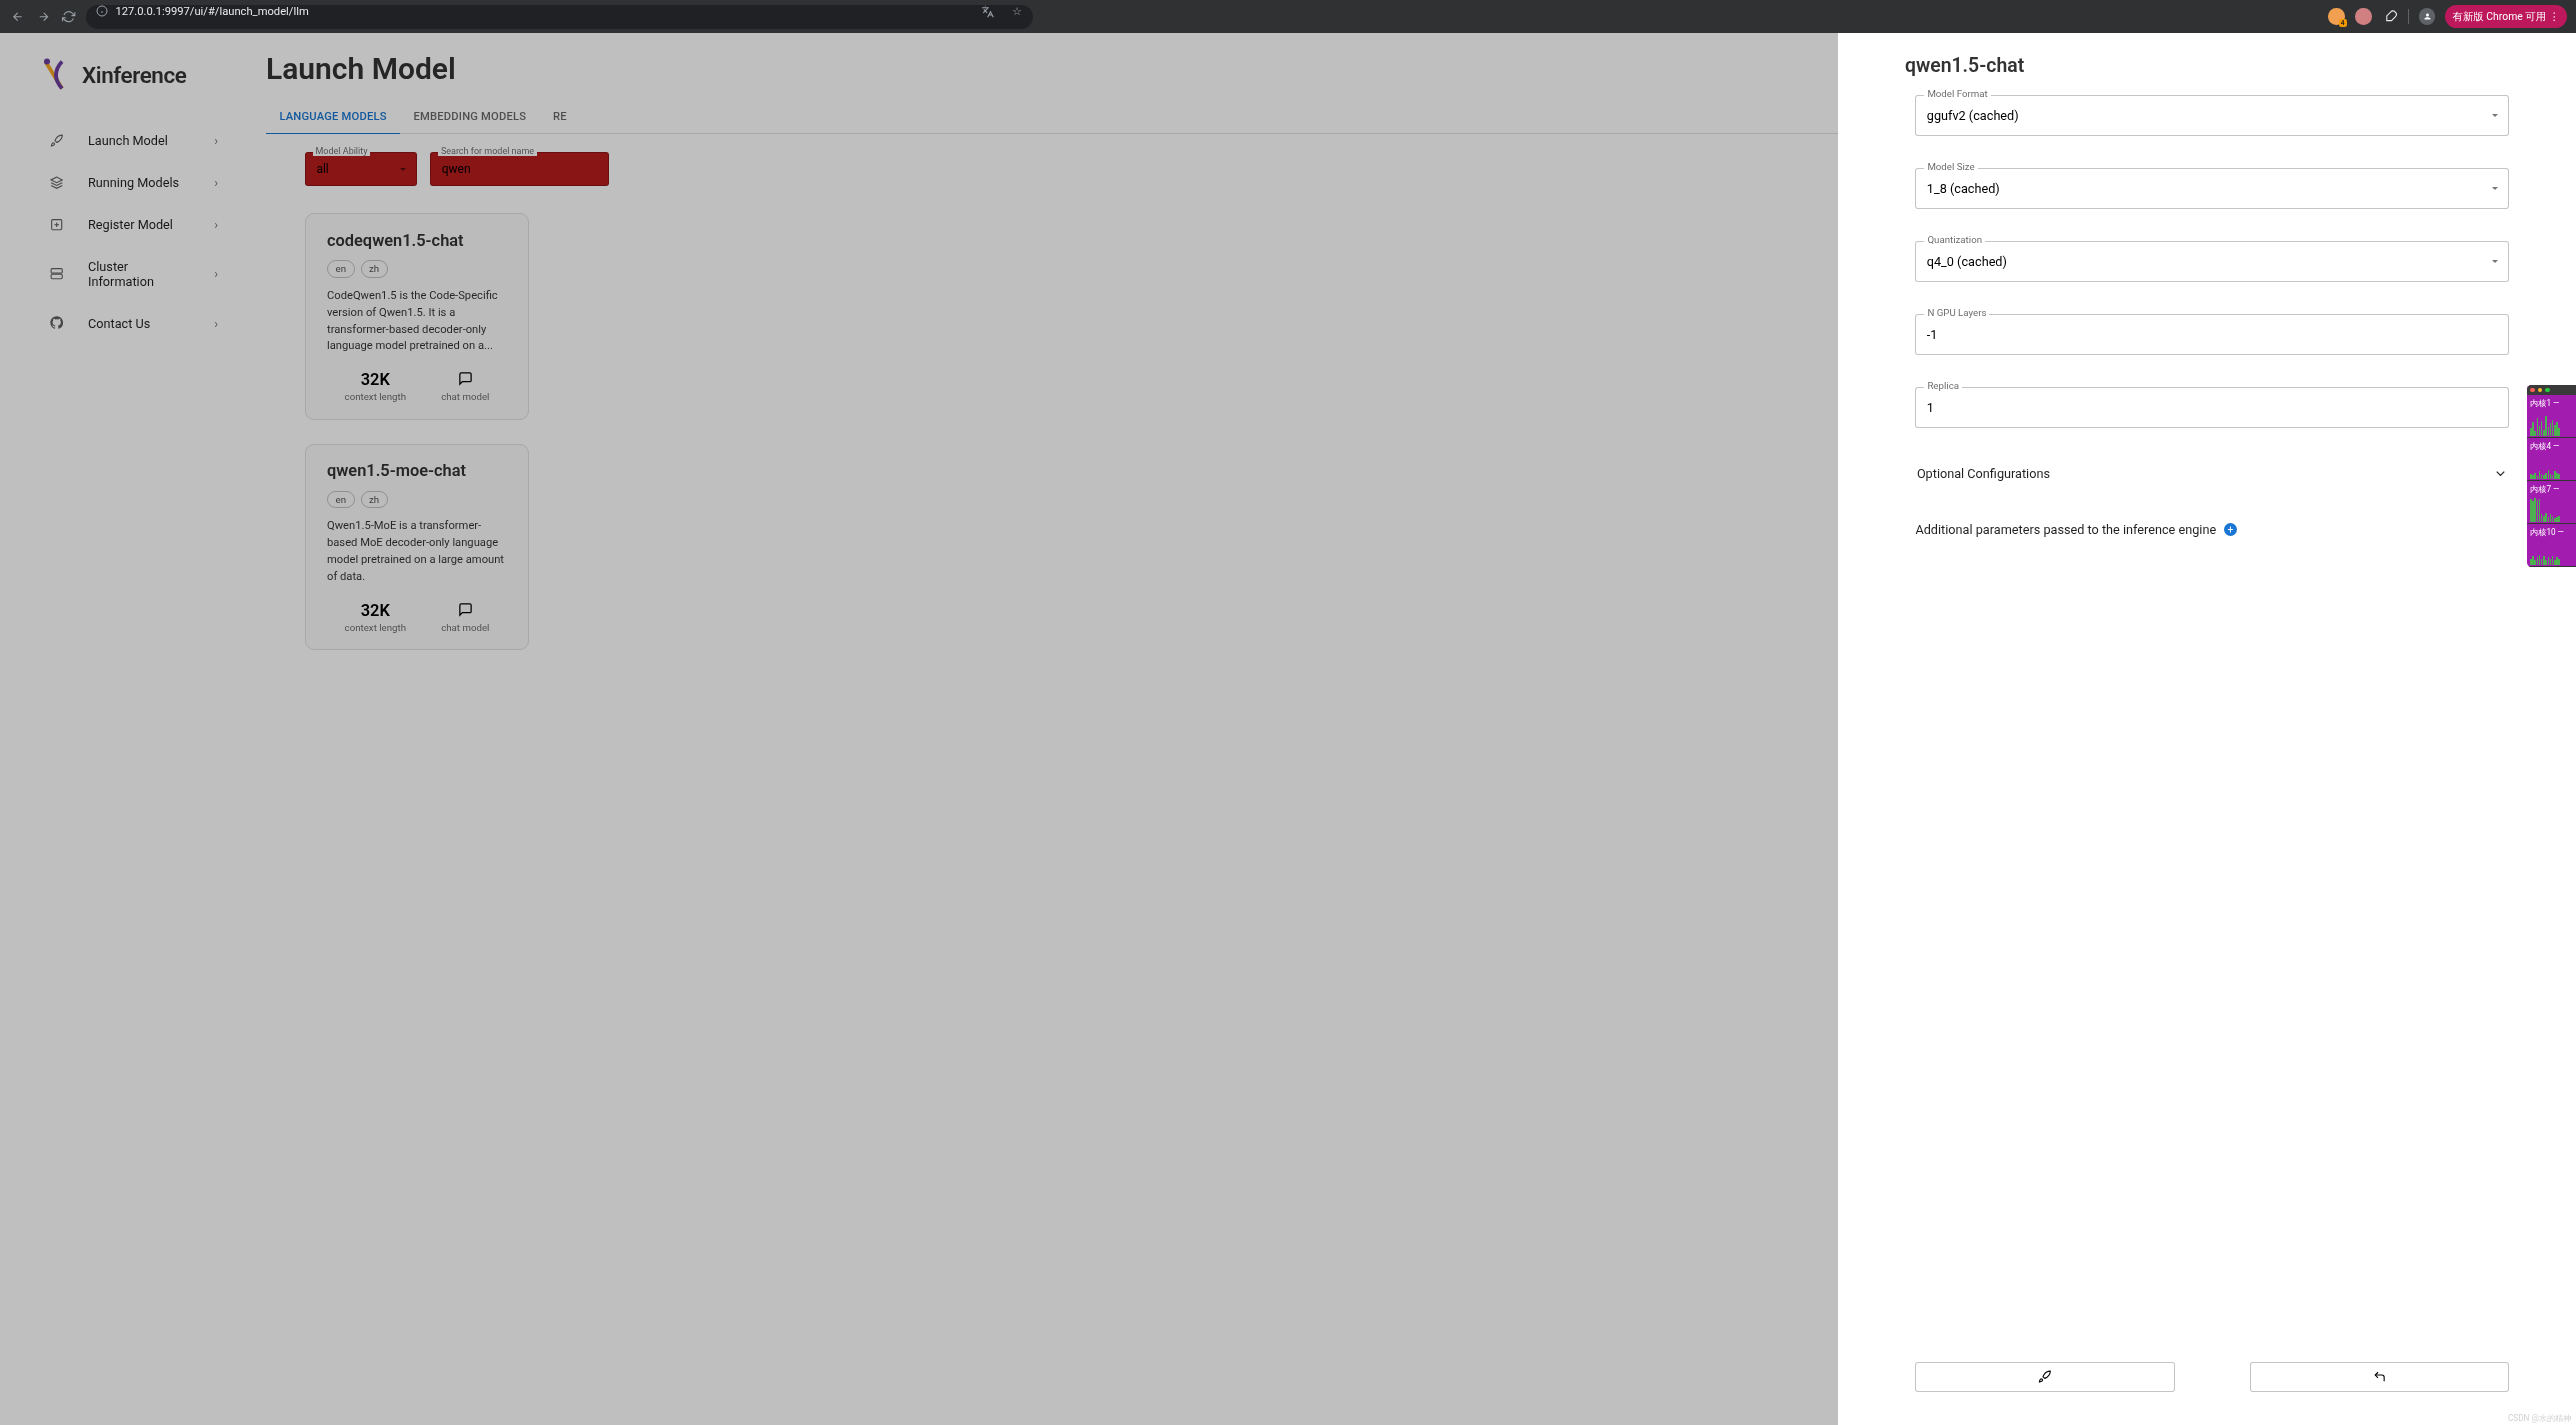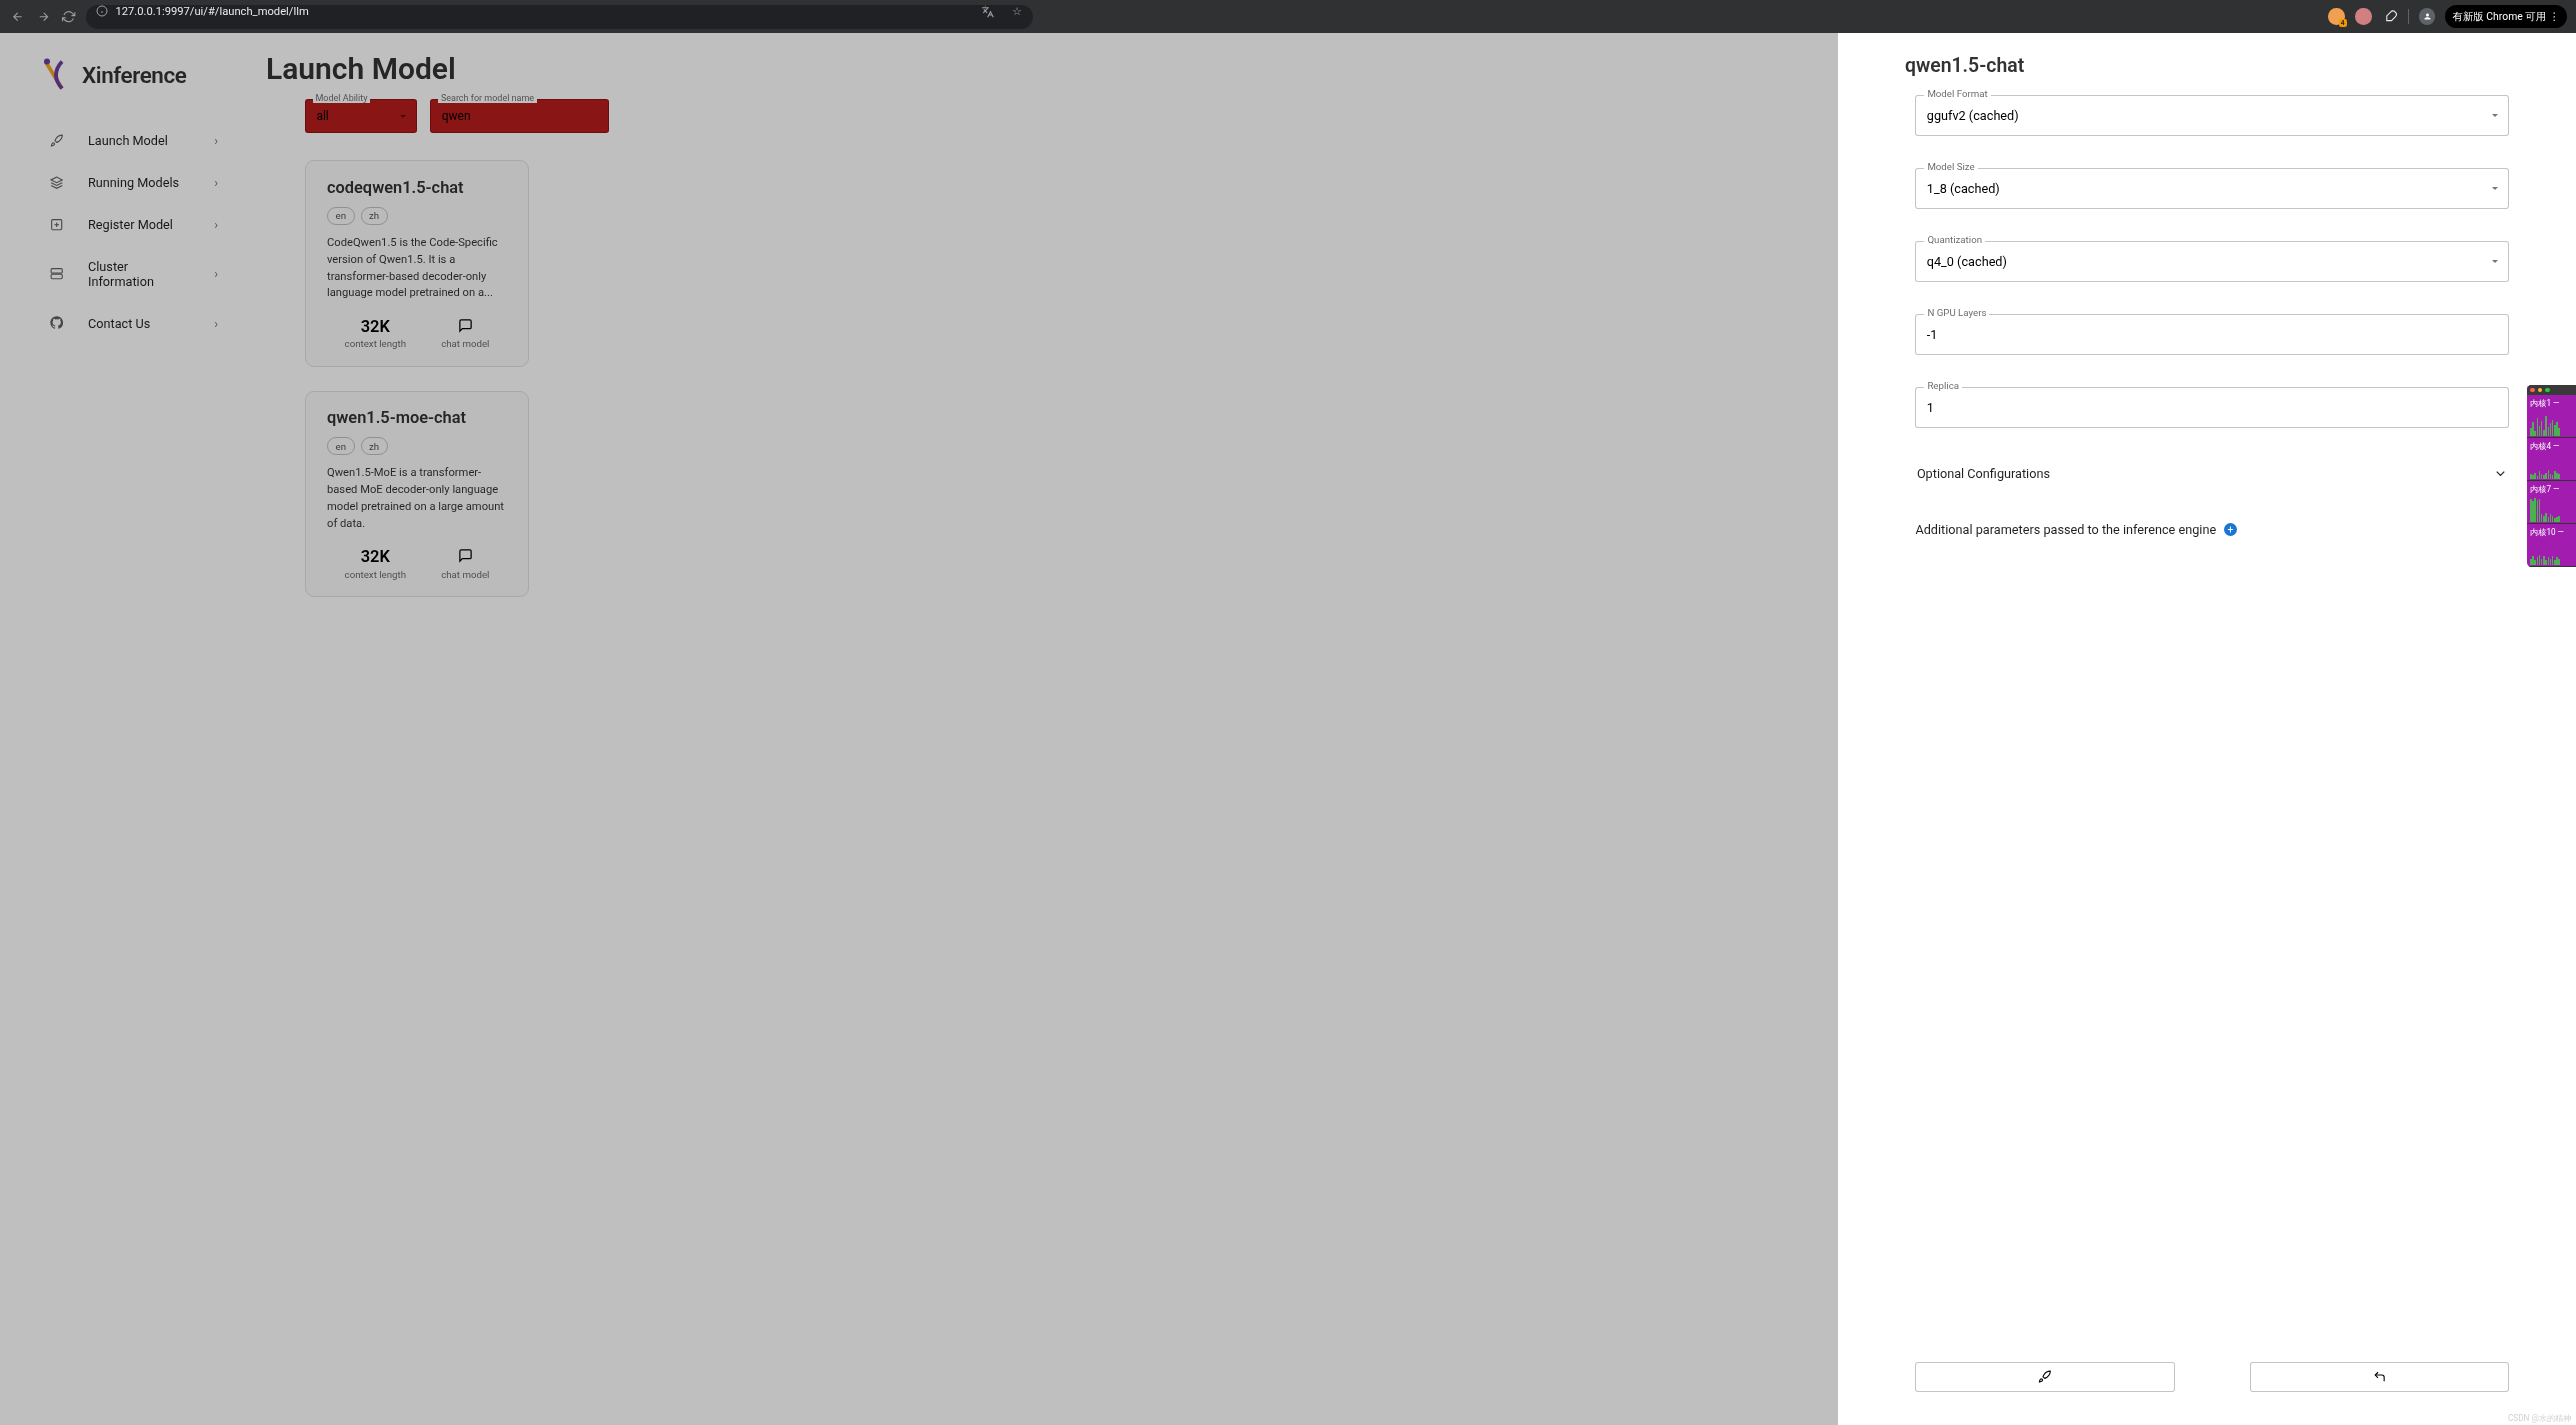--- a/index.html
+++ b/index.html
@@ -8,21 +8,21 @@
     
     .browser-bar { background: #2f3133; height: 33px; display: flex; align-items: center; padding: 0 9px; gap: 7.5px; }
     .nav-icon { color: #9aa0a6; display: flex; align-items: center; justify-content: center; width: 18px; height: 18px; }
     .address-bar { flex: 0 0 auto; background: #202124; border-radius: 15px; height: 24px; display: flex; align-items: flex-start; padding: 0 10.4px; width: 947px; color: #e8eaed; font-size: 11.2px; }
     .info-icon-wrap { display:flex; align-items:center; margin-right: 7.5px; color: #9aa0a6; }
     .bar-right { margin-left: auto; display: flex; align-items: center; gap: 9px; }
     .bar-icon { color: #e8eaed; display: flex; align-items: center; justify-content: center; width: 18px; height: 18px; position: relative; }
     .avatar-circle { width: 16.4px; height: 16.4px; border-radius: 50%; background: #f0a050; }
     .avatar-circle2 { width: 16.4px; height: 16.4px; border-radius: 50%; background: #d08080; }
     .user-circle { width: 16.4px; height: 16.4px; border-radius: 50%; background: #5f6368; display:flex; align-items:center; justify-content:center; }
-    .chrome-update-btn { background: #000000; color: #fff; border-radius: 13.4px; padding: 4.5px 7.5px; font-size: 10.4px; display:flex; align-items:center; gap:3px; }
+    .chrome-update-btn { background: #be185d; color: #fff; border-radius: 13.4px; padding: 4.5px 7.5px; font-size: 10.4px; display:flex; align-items:center; gap:3px; }
     .divider-v { width: 0.7px; height: 15px; background: #5f6368; }
     .badge-count { position:absolute; bottom:-1.5px; right:-1.5px; background:#f29900; color:#202124; font-size:6.7px; border-radius:2.2px; padding:0 2.2px; font-weight:600; }
 
     
     .app { display: flex; height: calc(100vh - 33px); position: relative; }
 
     
     .sidebar { width: 239px; border-right: 0; padding: 24px 0 0 0; flex-shrink: 0; }
     .logo-wrap { display: flex; align-items: center; gap: 12px; padding: 0 18px 27px 39px; }
     .logo-svg { width: 31px; height: 36px; }
@@ -217,20 +217,25 @@
           </span>
         <span class="nav-item-label">Contact Us</span>
         <span class="nav-chevron">›</span>
       </li>
     </ul>
   </aside>
 
   <main class="main">
     <h1 class="page-title">Launch Model</h1>
 
+    <div class="tabs">
+      <div class="tab active"><span>LANGUAGE MODELS</span></div>
+      <div class="tab"><span>EMBEDDING MODELS</span></div>
+      <div class="tab"><span>RE</span></div>
+    </div>
 
     <div class="filter-row">
       <div class="form-control">
         <span class="floating-label">Model Ability</span>
         <div class="select-box">
           <span>all</span>
           <span class="dropdown-caret"></span>
         </div>
       </div>
       <div class="form-control">

